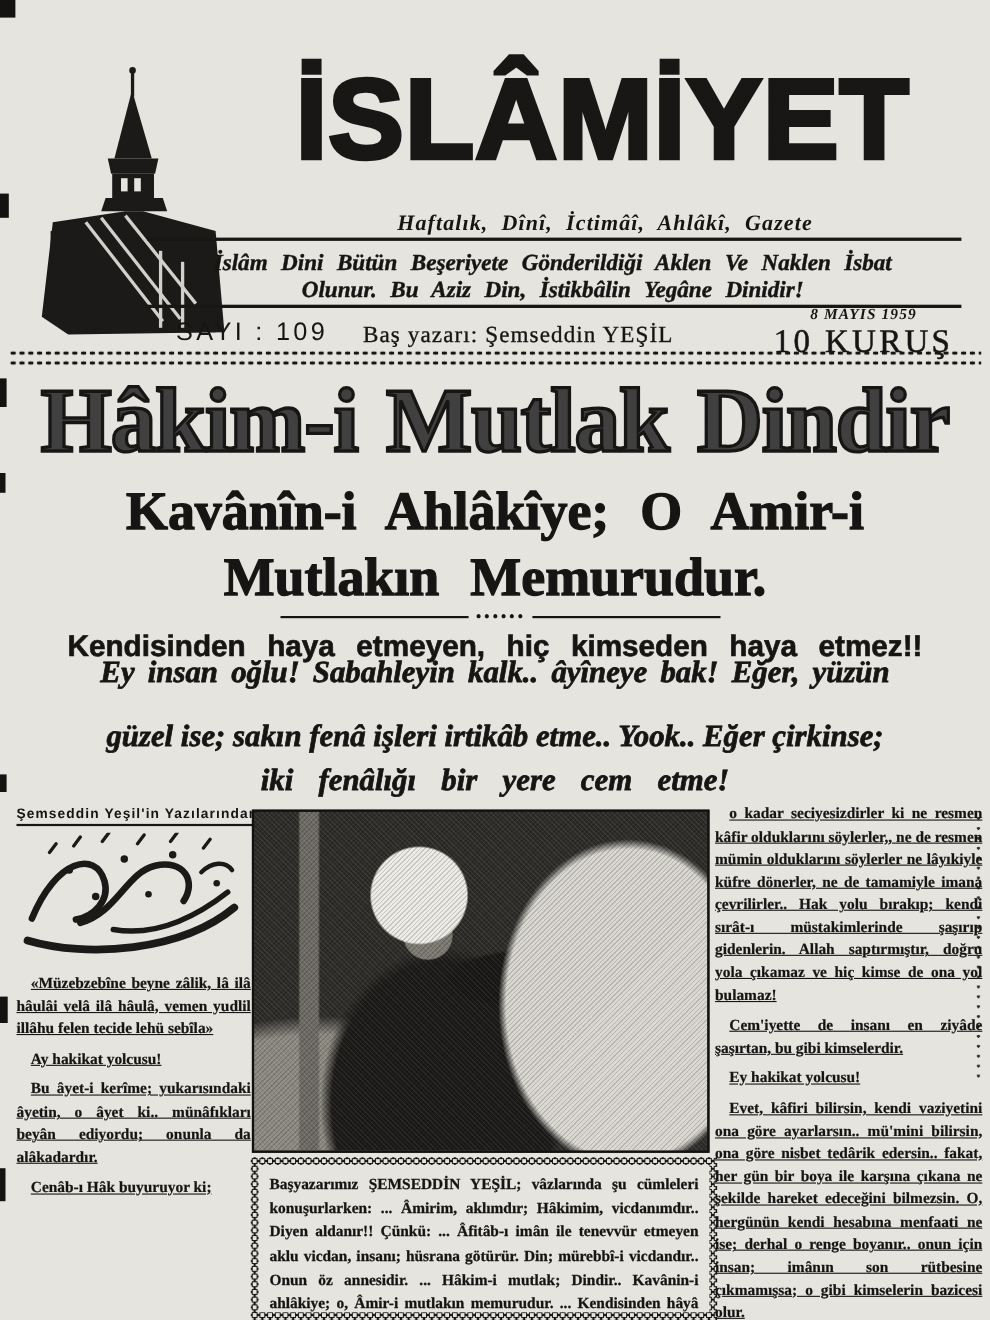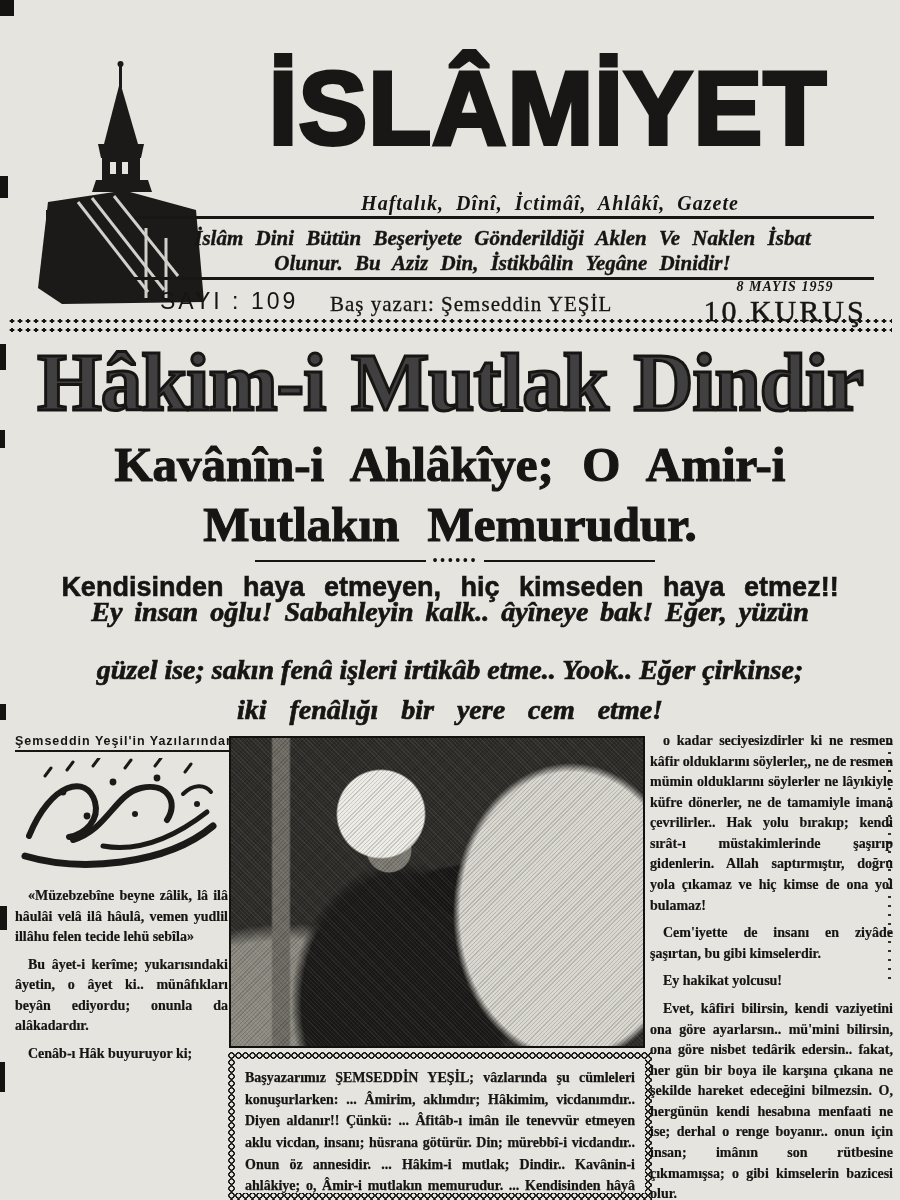--- a/index.html
+++ b/index.html
@@ -47,21 +47,21 @@
   .dot-divider{left:255px;top:556px;width:400px;display:flex;align-items:center;gap:6px;}
   .dot-divider .bar{flex:1;height:2px;background:#161514;}
   .dot-divider .dots{font-size:16px;letter-spacing:2px;line-height:10px;}
   .kicker{
     left:0;top:572px;width:900px;text-align:center;white-space:nowrap;
     font-family:"Liberation Sans", sans-serif;font-weight:bold;font-size:27px;word-spacing:12px;
     -webkit-text-stroke:0.6px #171615;
   }
   .epigraph{font-weight:bold;font-style:italic;font-size:28px;white-space:nowrap;width:900px;left:0;text-align:center;-webkit-text-stroke:0.7px #171615;}
   
-  .col p{margin:0 0 7px 0;font-size:14px;font-weight:bold;line-height:1.47;text-align:justify;text-indent:13px;-webkit-text-stroke:0.2px #171615;}
+  .col p{margin:0 0 7px 0;font-size:14px;font-weight:bold;line-height:1.47;text-align:justify;text-indent:13px;text-decoration:underline;-webkit-text-stroke:0.2px #171615;}
   .leftcol{left:15px;top:731px;width:213px;}
   .rightcol{left:650px;top:731px;width:243px;}
   .col-kicker{font-family:"Liberation Sans", sans-serif;font-weight:bold;font-size:12.5px;letter-spacing:1px;border-bottom:2px solid #171615;display:inline-block;padding-bottom:2px;margin-bottom:4px;white-space:nowrap;}
   
   .photo{
     left:229px;top:736px;width:412px;height:308px;border:2px solid #121110;
     background-color:#2e2c29;
     background-image:
       radial-gradient(circle 45px at 150px 76px,#ecebe5 96%,rgba(0,0,0,0) 100%),
       radial-gradient(circle 23px at 158px 112px,#7d7a72 95%,rgba(0,0,0,0) 100%),
@@ -180,20 +180,21 @@
       <circle cx="48" cy="34" r="3.4"></circle>
         <circle cx="98" cy="24" r="3.4"></circle>
       <circle cx="142" cy="20" r="3.4"></circle>
         <circle cx="72" cy="58" r="3.4"></circle>
       <circle cx="120" cy="56" r="3"></circle>
         <circle cx="182" cy="46" r="3"></circle>
     </g>
   </svg>
 
   <p>«Müzebzebîne beyne zâlik, lâ ilâ hâulâi velâ ilâ hâulâ, vemen yudlil illâhu felen tecide lehü sebîla»</p>
+  <p>Ay hakikat yolcusu!</p>
   <p>Bu âyet-i kerîme; yukarısındaki âyetin, o âyet ki.. münâfıkları beyân ediyordu; onunla da alâkadardır.</p>
   <p>Cenâb-ı Hâk buyuruyor ki;</p>
   
   
 </div>
 
 <div class="abs photo"></div>
 
 <div class="abs caption-frame">
   <div class="caption-inner">

